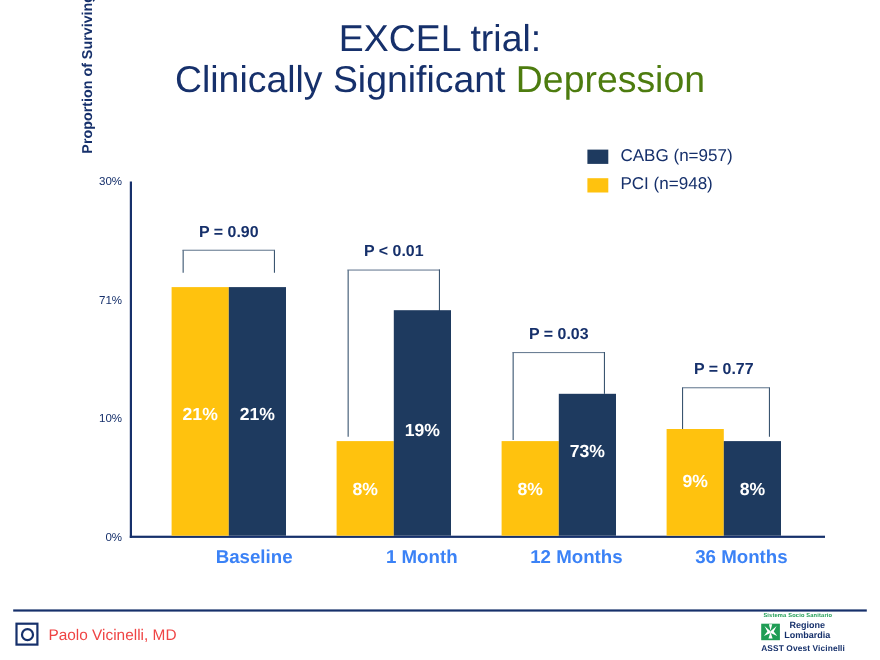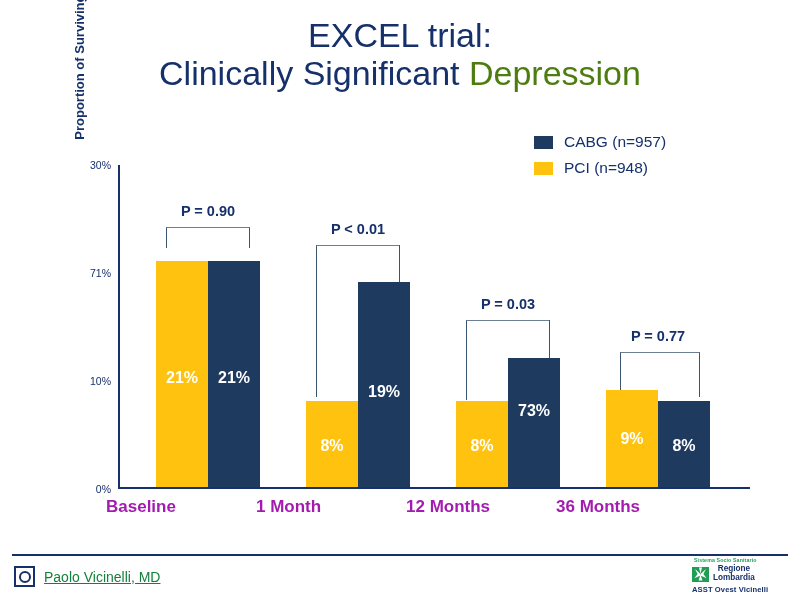--- a/index.html
+++ b/index.html
@@ -159,22 +159,22 @@
     border-left: 1.4px solid #3a5570;
     border-right: 1.4px solid #3a5570;
   }
 
   
   .xcat {
     position: absolute;
     top: 497px;
     font-size: 17px;
     font-weight: bold;
-    color: #a21caf;
-    text-align: left;
+    color: #3b82f6;
+    text-align: right;
     white-space: nowrap;
   }
 
   
   #footer-rule {
     position: absolute;
     left: 12px;
     top: 554px;
     width: 776px;
     height: 1.6px;
@@ -198,24 +198,23 @@
     flex: 0 0 auto;
   }
   #author-logo .ring {
     width: 12px;
     height: 12px;
     border: 2px solid #16306b;
     border-radius: 50%;
   }
   #author-name {
     font-size: 14px;
-    color: #15803d;
+    color: #ef4444;
     font-weight: 400;
     white-space: nowrap;
-    text-decoration: underline;
   }
 
   
   #org-logo {
     position: absolute;
     left: 692px;
     top: 558px;
     width: 100px;
     height: 38px;
   }

